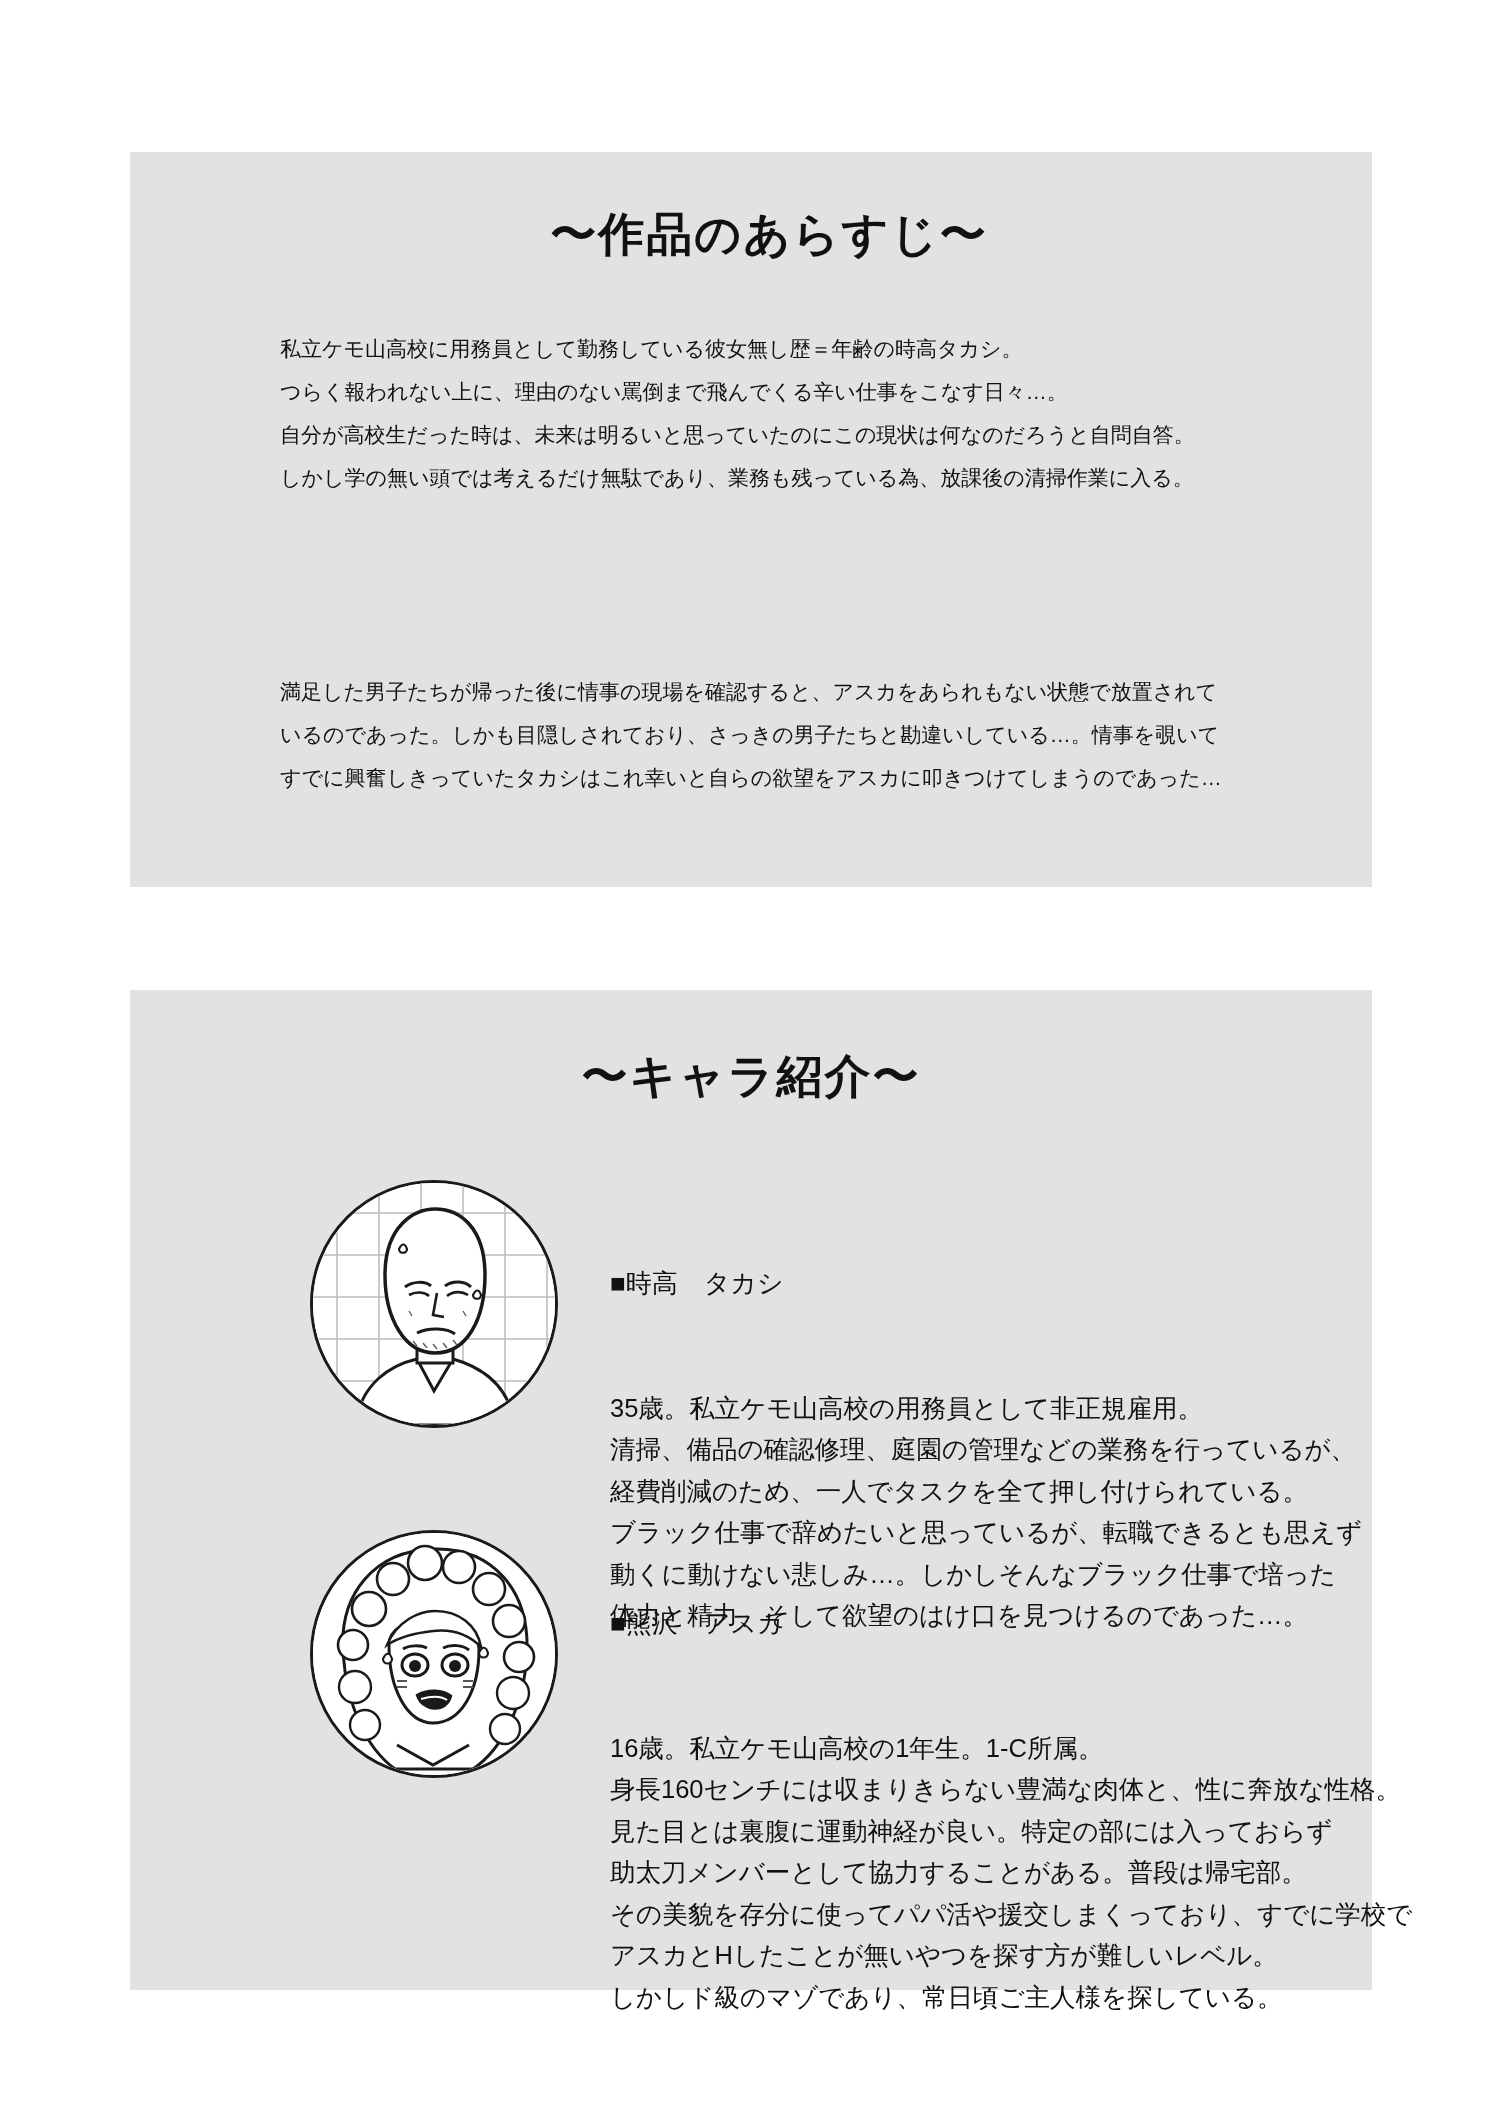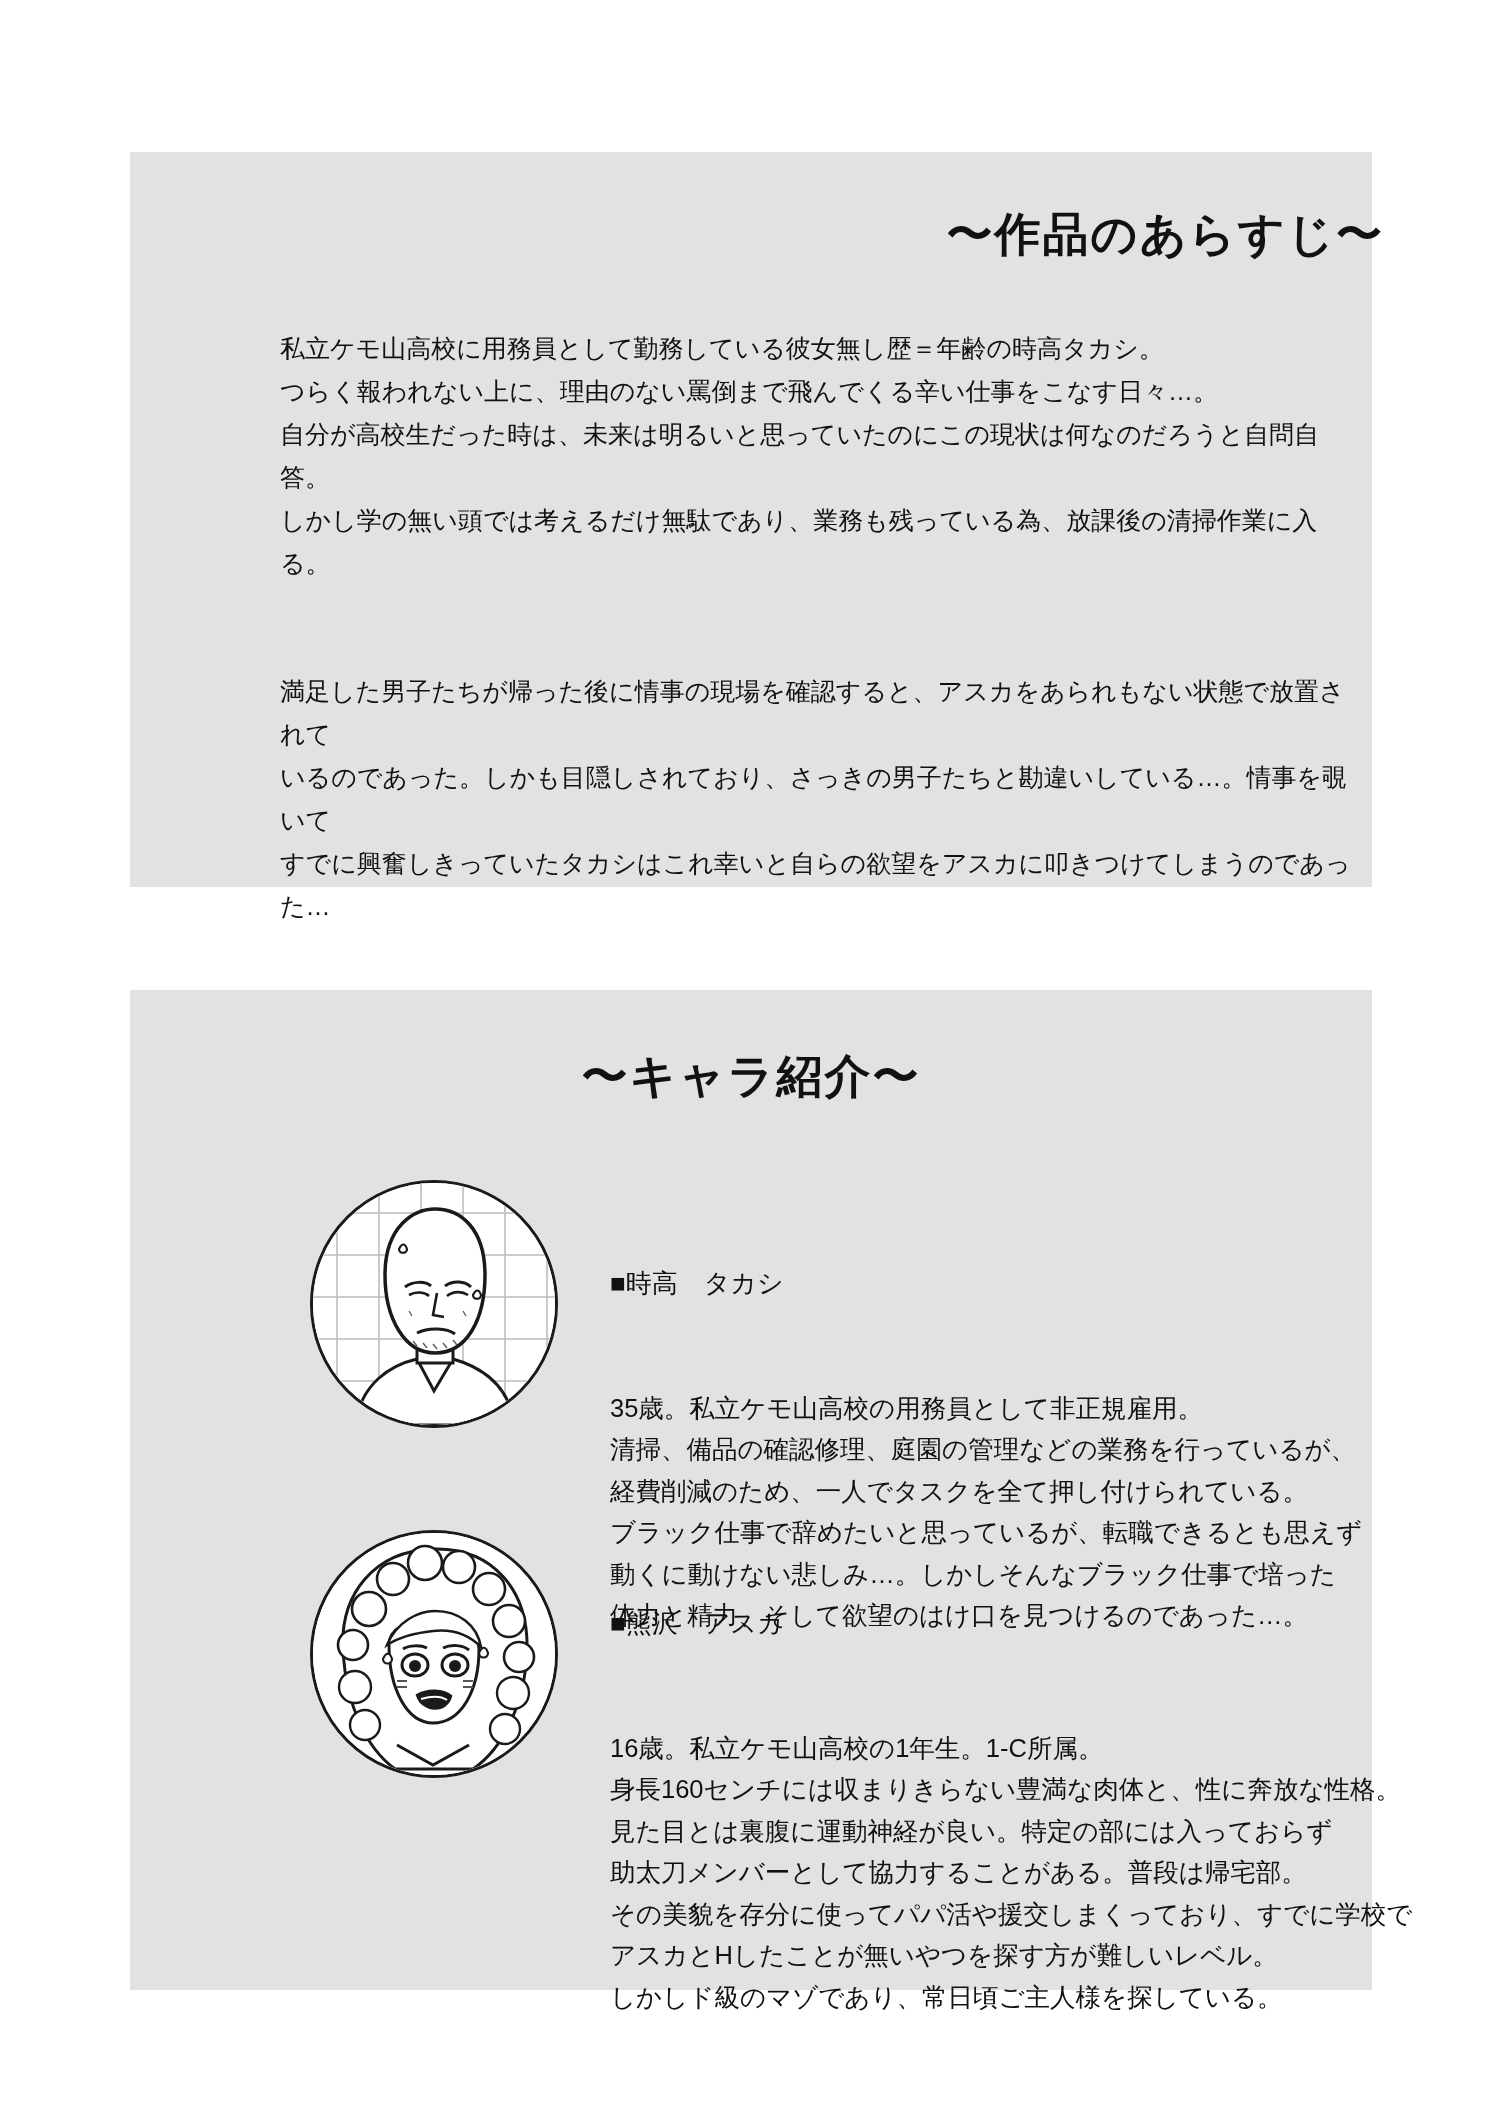--- a/index.html
+++ b/index.html
@@ -47,35 +47,34 @@
     text-align: center;
     font-size: 46px;
     font-weight: bold;
     letter-spacing: 2px;
     color: #111111;
     margin: 0;
     padding: 0;
   }
   #synopsis-title {
     position: absolute;
-    left: 12px;
+    left: 18px;
     top: 52px;
     width: 100%;
-    text-align: right;
   }
   #characters-title {
     position: absolute;
     left: 0;
     top: 56px;
     width: 100%;
   }
 
   .body-text {
     position: absolute;
-    font-size: 25px;
+    font-size: 21px;
     line-height: 43px;
     color: #111111;
     white-space: pre-wrap;
   }
 
   #synopsis-para-1 { left: 150px; top: 175px; width: 1060px; }
   #synopsis-para-2 { left: 150px; top: 368px; width: 1060px; }
   #synopsis-para-3 { left: 150px; top: 518px; width: 1090px; }
 
   

